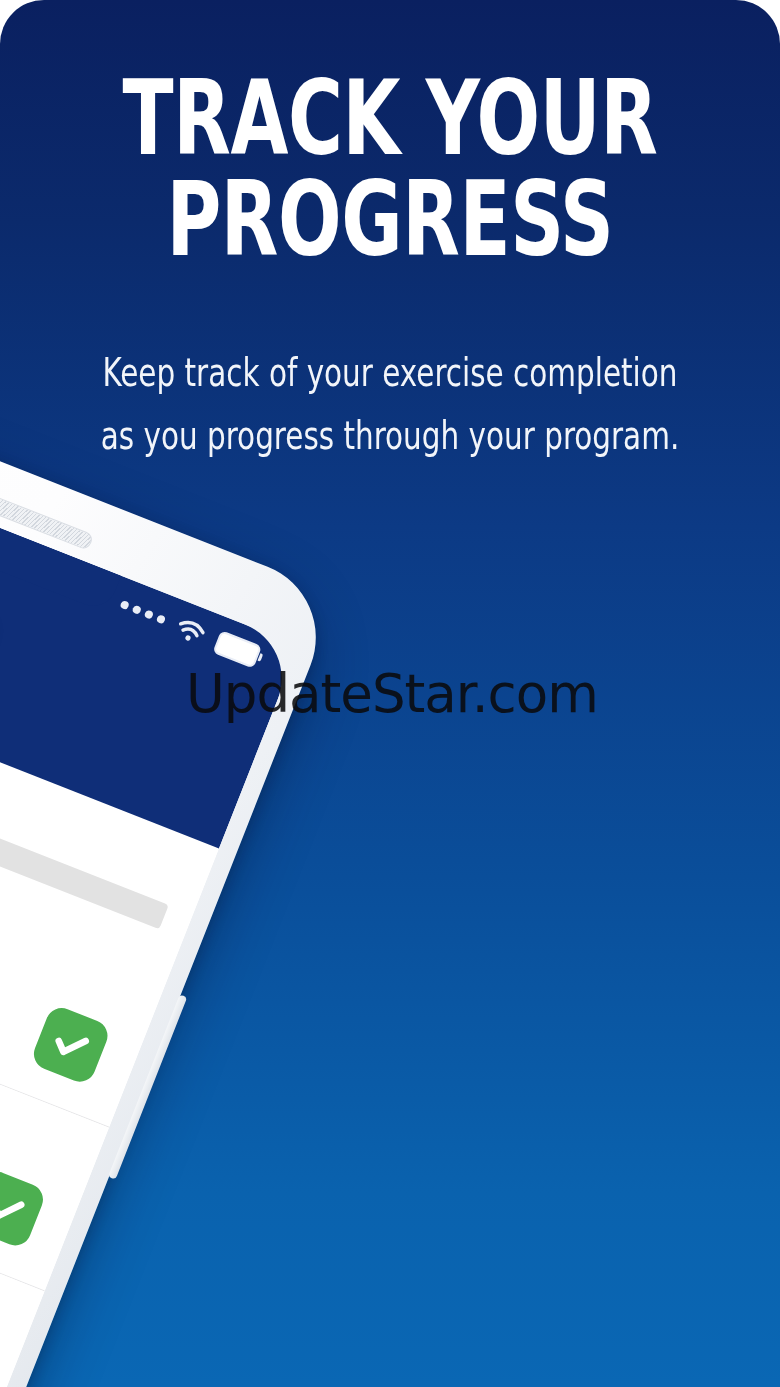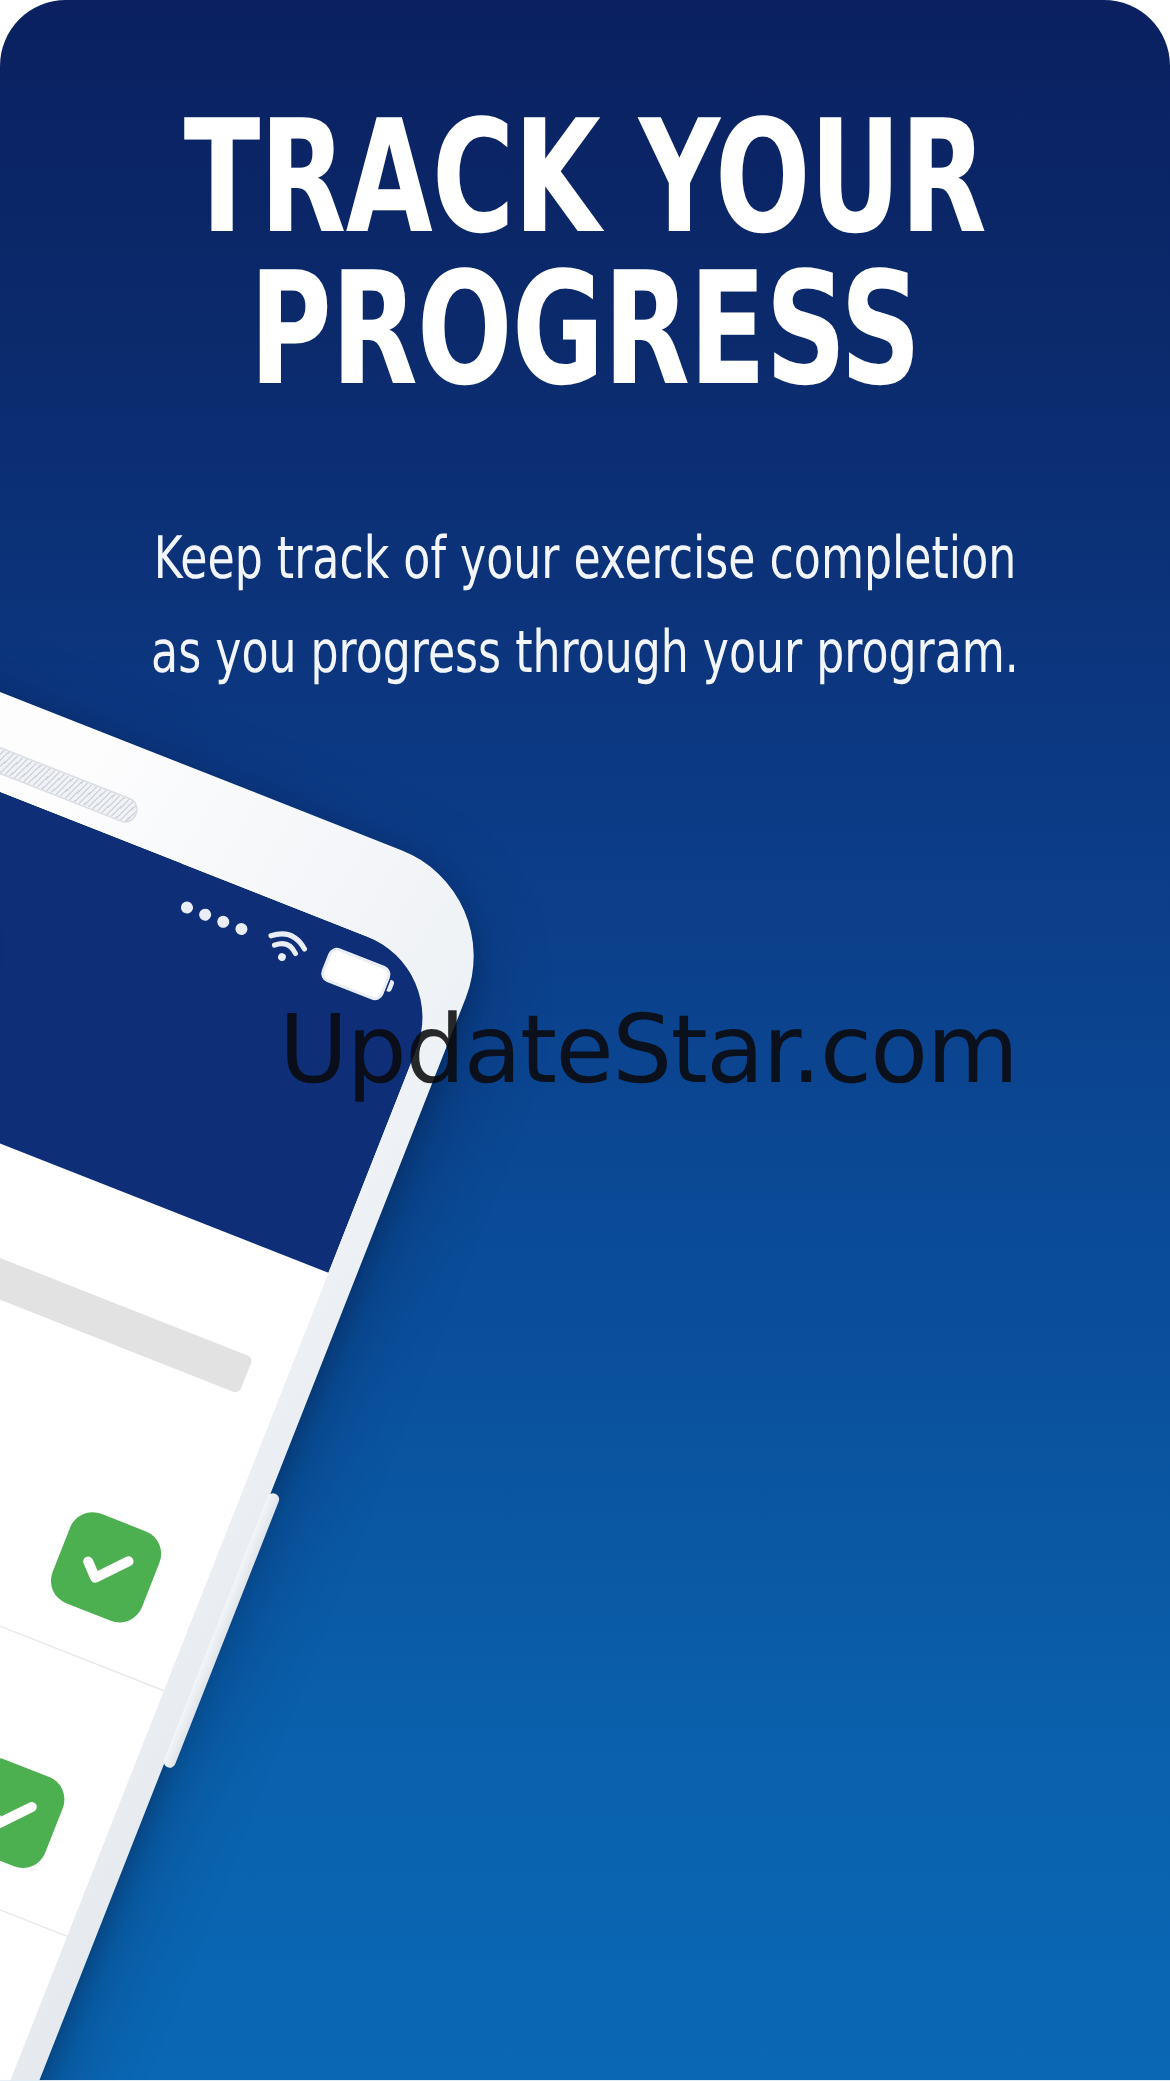--- a/index.html
+++ b/index.html
@@ -248,21 +248,21 @@
     align-items: center;
     justify-content: center;
   }
   .check svg { width: 40px; height: 40px; display: block; }
 
   
   .watermark {
     position: absolute;
     left: 186px;
     top: 663px;
-    font-size: 63px;
+    font-size: 53px;
     font-weight: 400;
     color: rgba(10, 10, 12, 0.88);
     letter-spacing: -1px;
     font-family: "DejaVu Sans", "Liberation Sans", sans-serif;
     white-space: nowrap;
     pointer-events: none;
   }
 </style>
 </head>
 <body>

